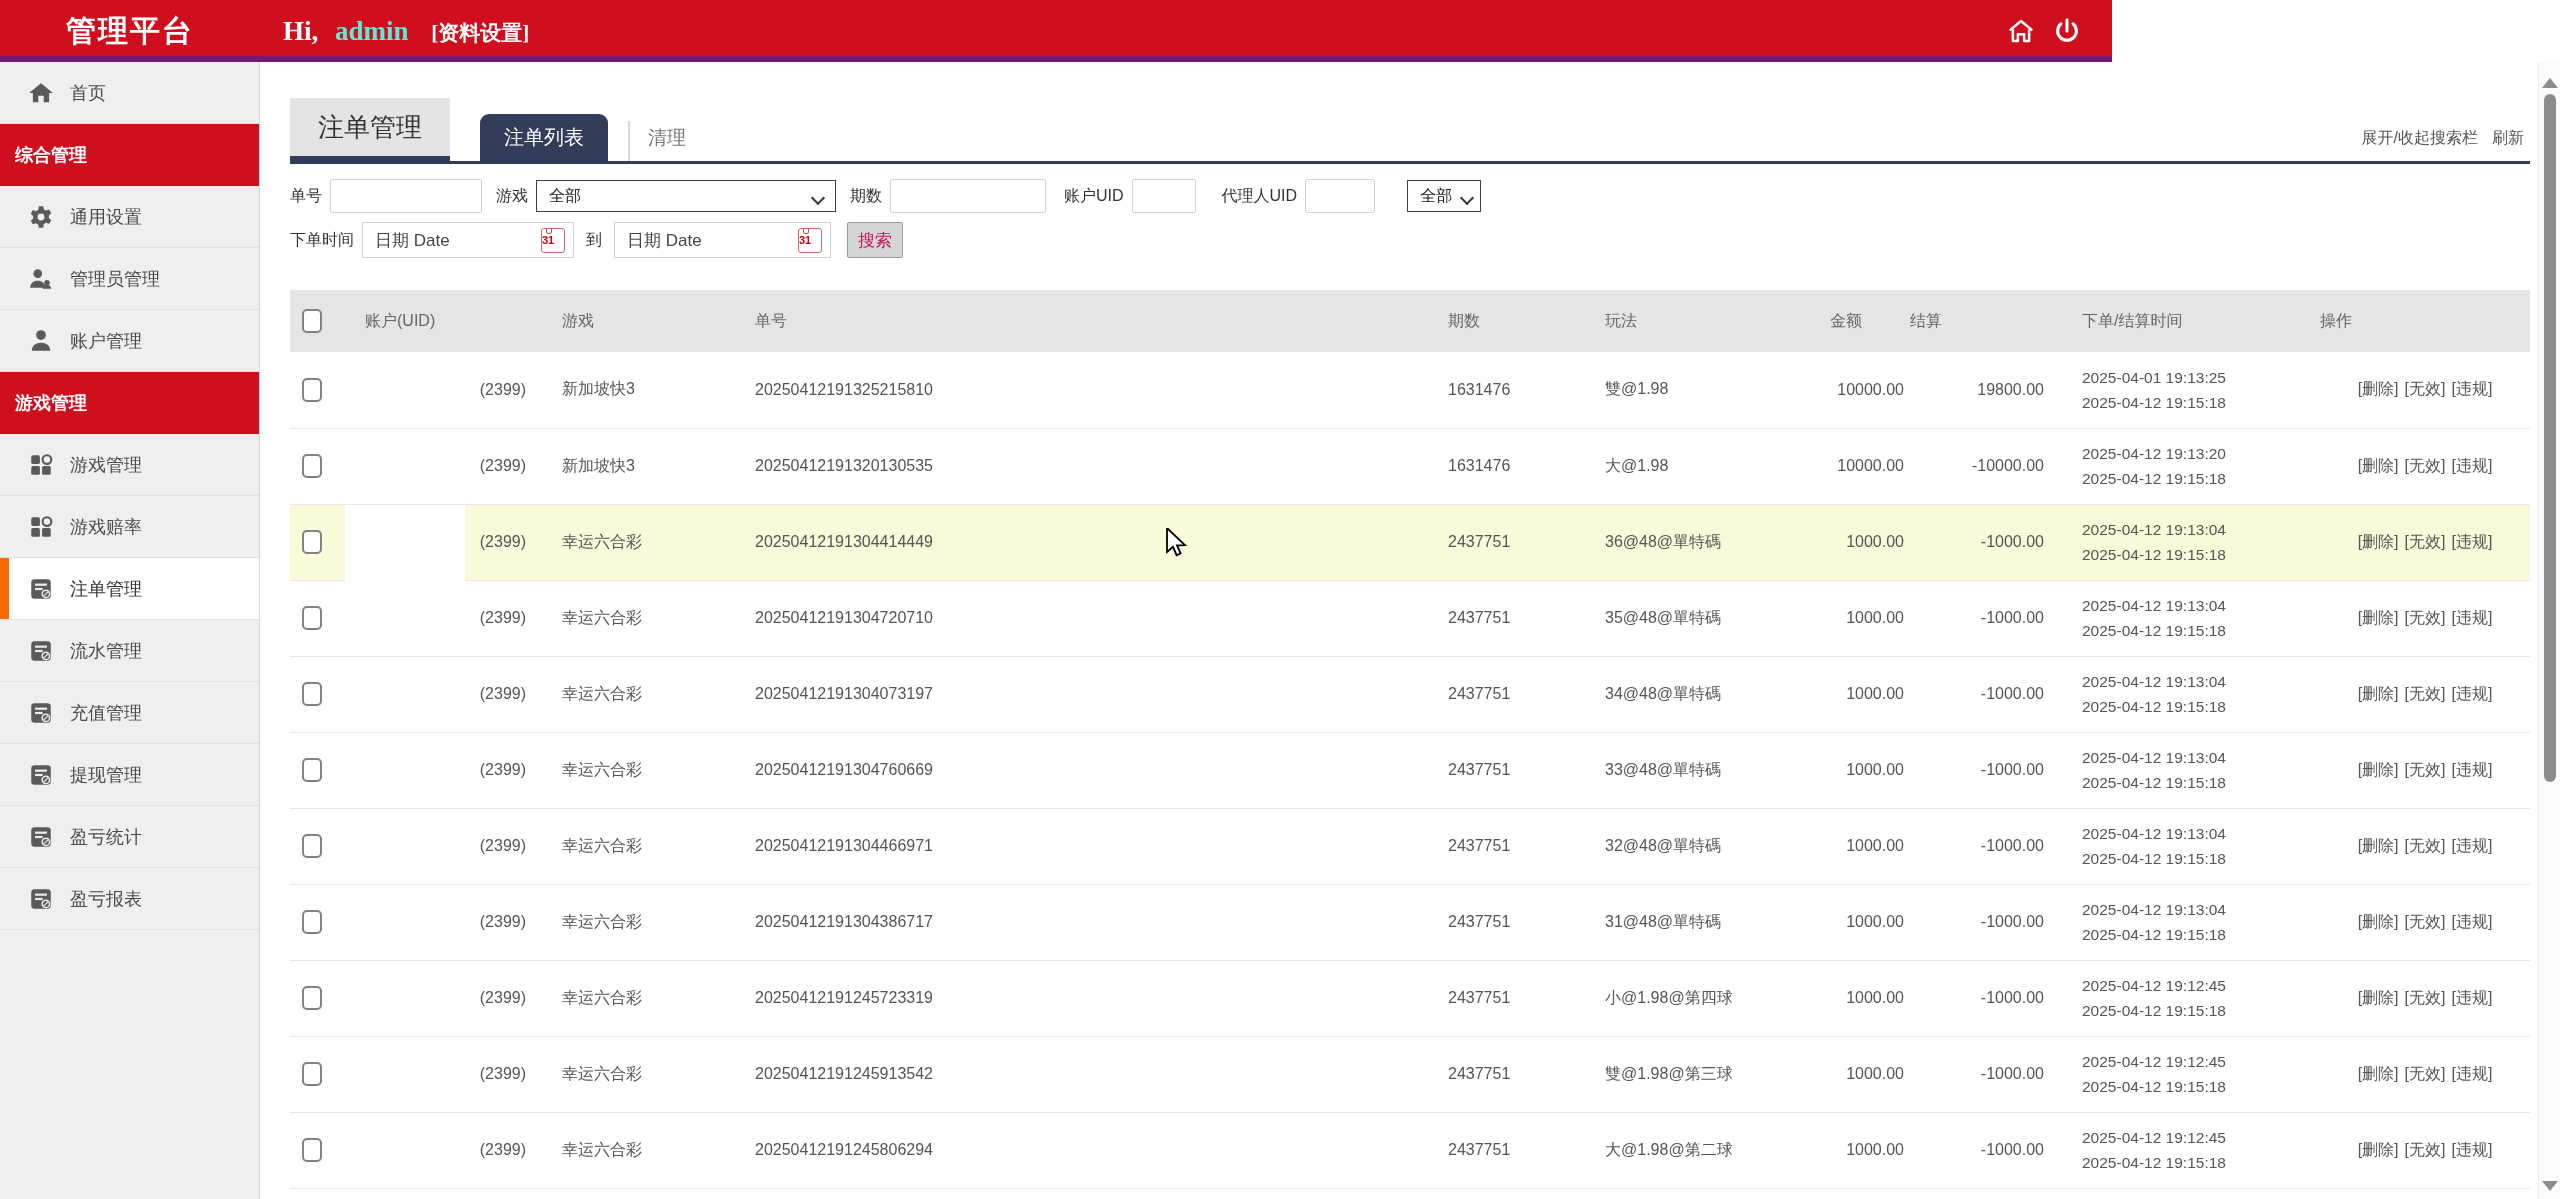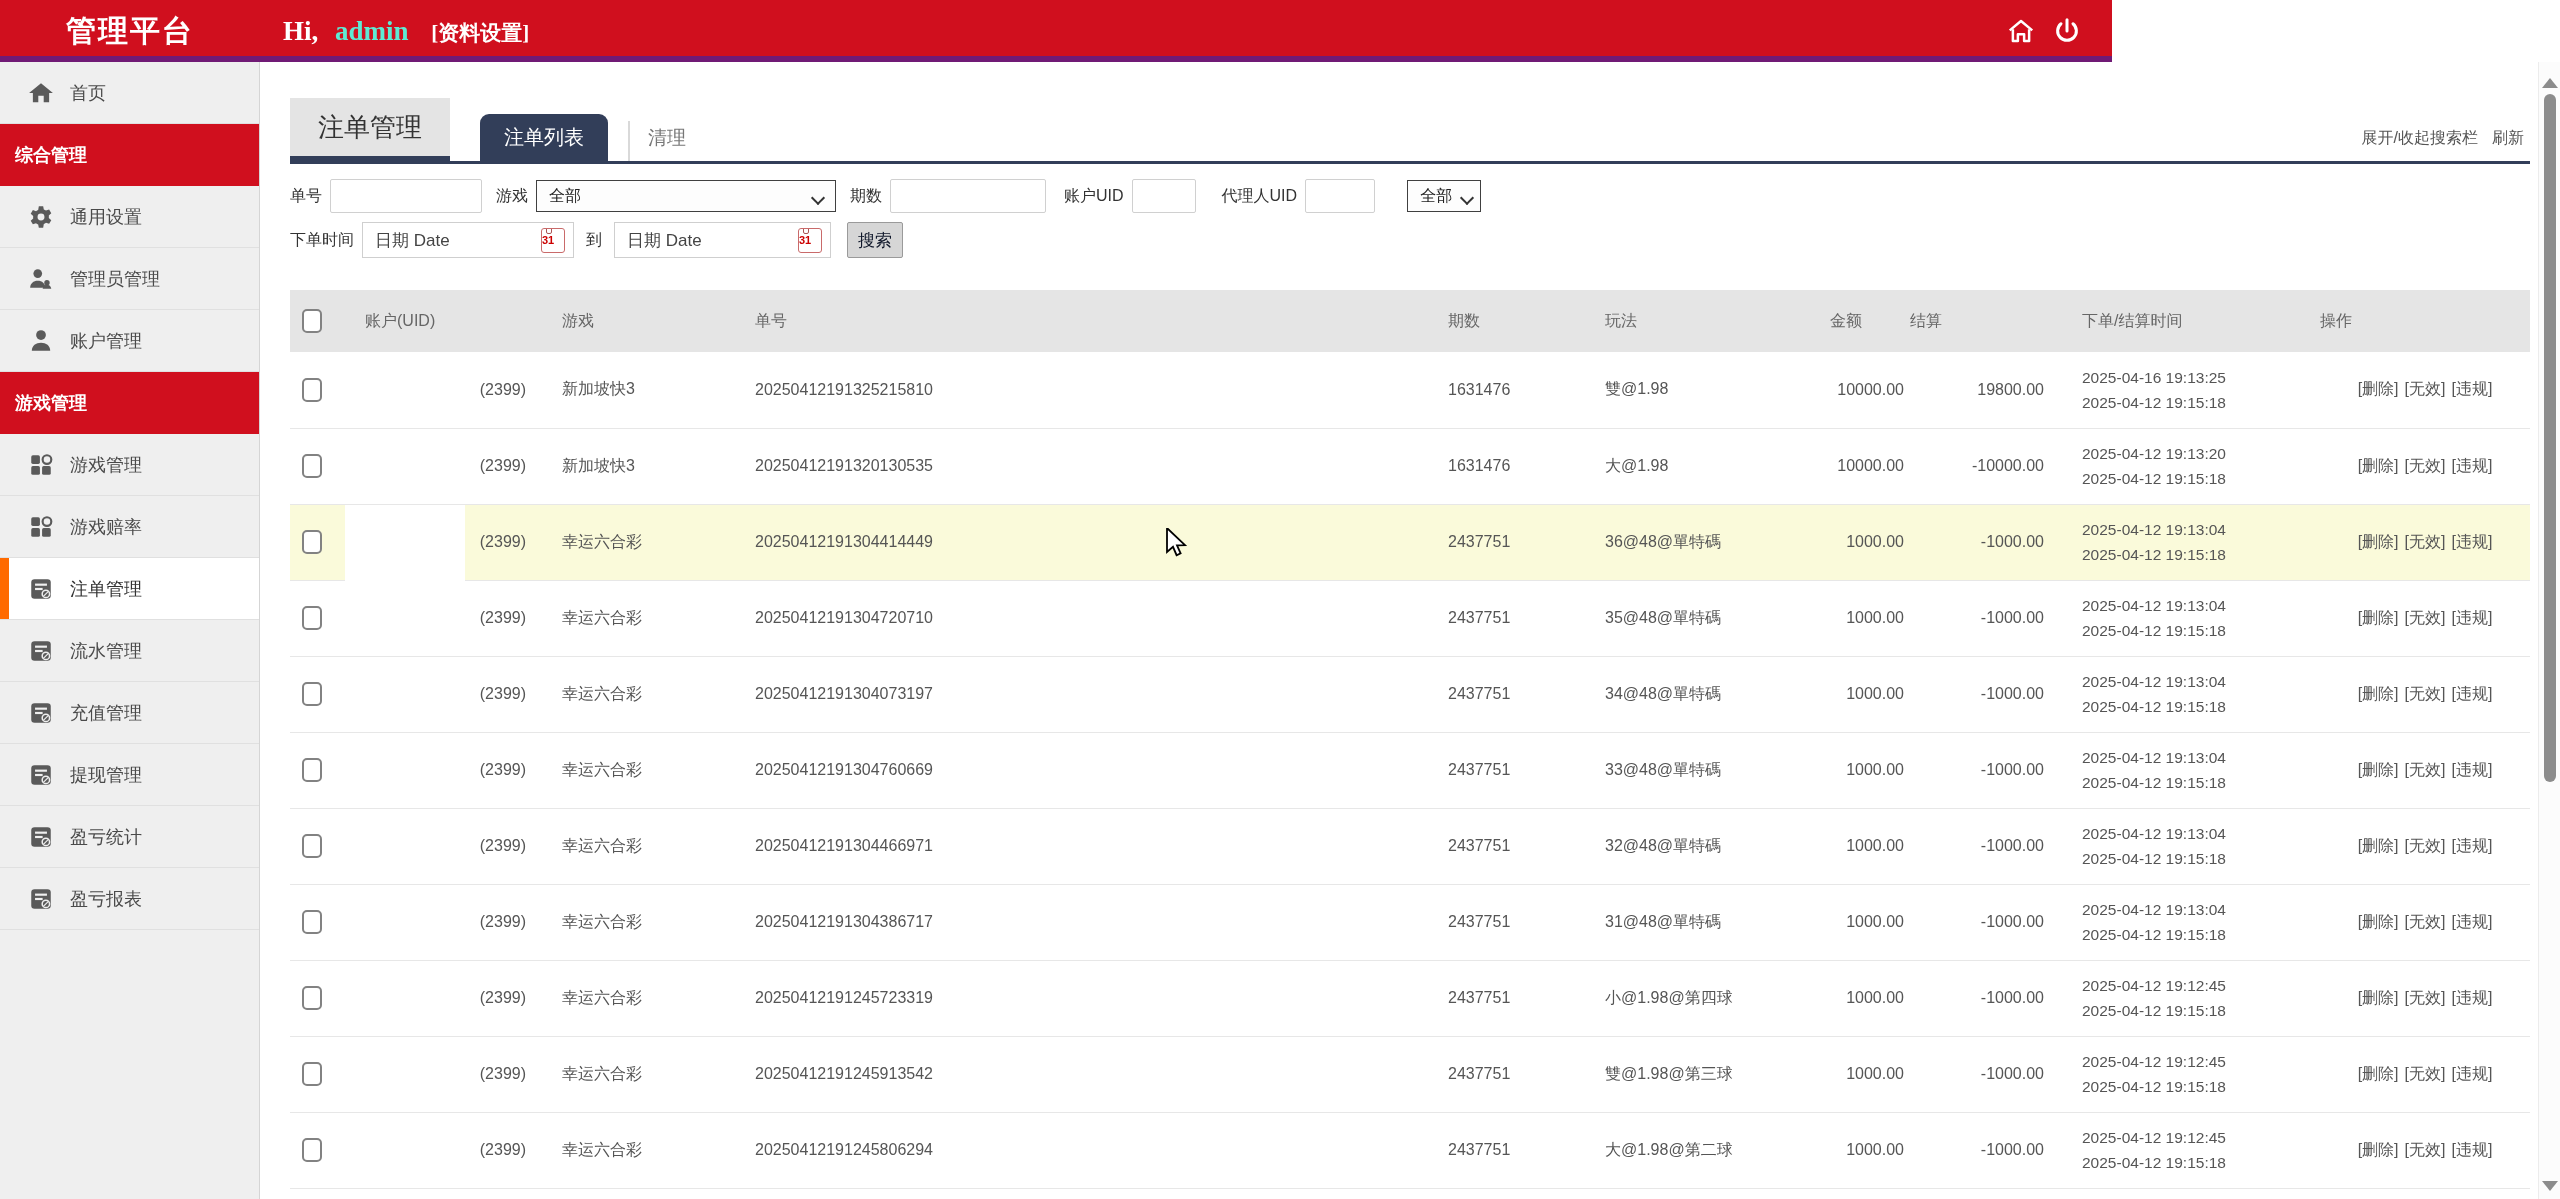--- a/index.html
+++ b/index.html
@@ -69,21 +69,21 @@
     display:flex; align-items:center; padding-left:12px; color:#444; font-size:17px;
     cursor:text; }
   .cal { position:absolute; right:8px; top:5px; width:24px; height:25px;
     border:1px solid #c96a6a; border-radius:3px; background:#fff; overflow:hidden; }
   .cal .cal-top { height:8px; background:#e23b3b; border-bottom:1px solid #b22; position:relative; }
   .cal .cal-top::before, .cal .cal-top::after { content:""; position:absolute; top:-3px;
     width:4px; height:6px; background:#fff; border:1px solid #a55; border-radius:2px; }
   .cal .cal-top::before { left:4px; } .cal .cal-top::after { right:4px; }
   .cal .cal-num { font-size:11px; color:#c00; text-align:left; line-height:15px; font-weight:bold; }
   .search-btn { height:36px; width:56px; margin-left:16px; background:#d6d6d6;
-    border:1px solid #9a9a9a; border-radius:2px; font-size:17px; color:#0f172a; cursor:pointer; }
+    border:1px solid #9a9a9a; border-radius:2px; font-size:17px; color:#be185d; cursor:pointer; }
 
   
   table.orders { border-collapse:collapse; table-layout:fixed; width:2240px; margin-top:32px; }
   table.orders th { background:#e5e5e5; height:62px; font-weight:normal; font-size:16px;
     color:#666; text-align:left; }
   table.orders td { height:76px; font-size:16px; color:#555; border-bottom:1px solid #e7e7e7;
     background:#fff; }
   tr.hl td { background:#fafada; }
   td.cell-avatar, tr.hl td.cell-avatar { background:#fff; border-bottom:none; }
   th.h-acct { padding-left:20px; }
@@ -352,21 +352,21 @@
     <td class="c-check"><span class="cbx"></span></td>
     <td class="cell-avatar"></td>
     <td class="c-uid">(2399)</td>
     <td class="c-game">新加坡快3</td>
     <td class="c-order">20250412191325215810</td>
     <td class="c-period">1631476</td>
     <td class="c-play">雙@1.98</td>
     <td class="c-amount">10000.00</td>
     <td class="c-settle">19800.00</td>
     <td class="c-time">
-      <div>2025-04-16 19:13:25</div>
+      <div>2025-04-01 19:13:25</div>
       <div>2025-04-12 19:15:18</div>
     </td>
     <td class="c-ops">
       <span>[删除]</span><span>[无效]</span><span>[违规]</span>
     </td>
   </tr>
         <tr>
     <td class="c-check"><span class="cbx"></span></td>
     <td class="cell-avatar"></td>
     <td class="c-uid">(2399)</td>

